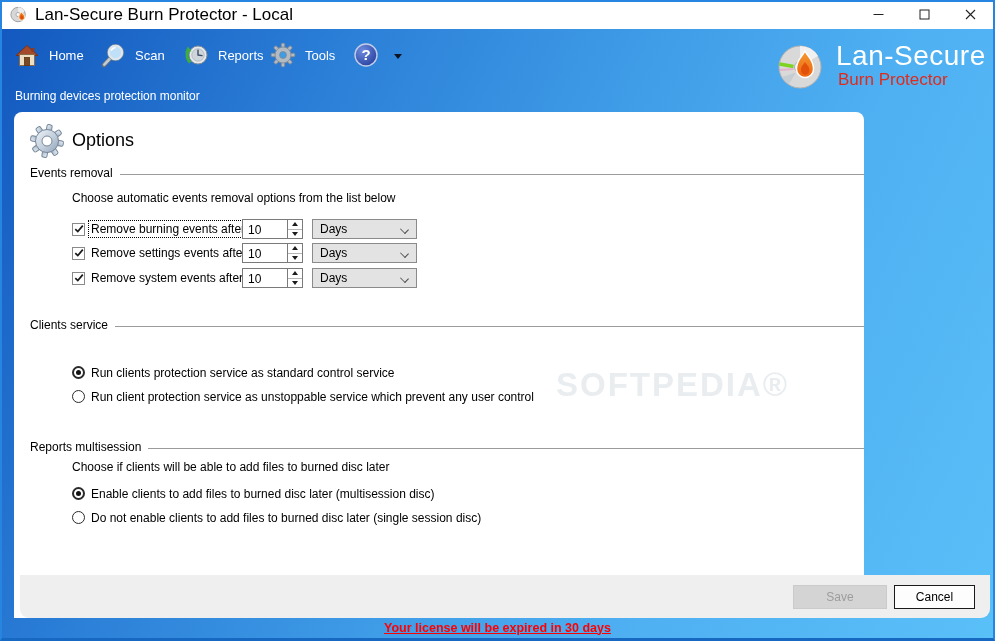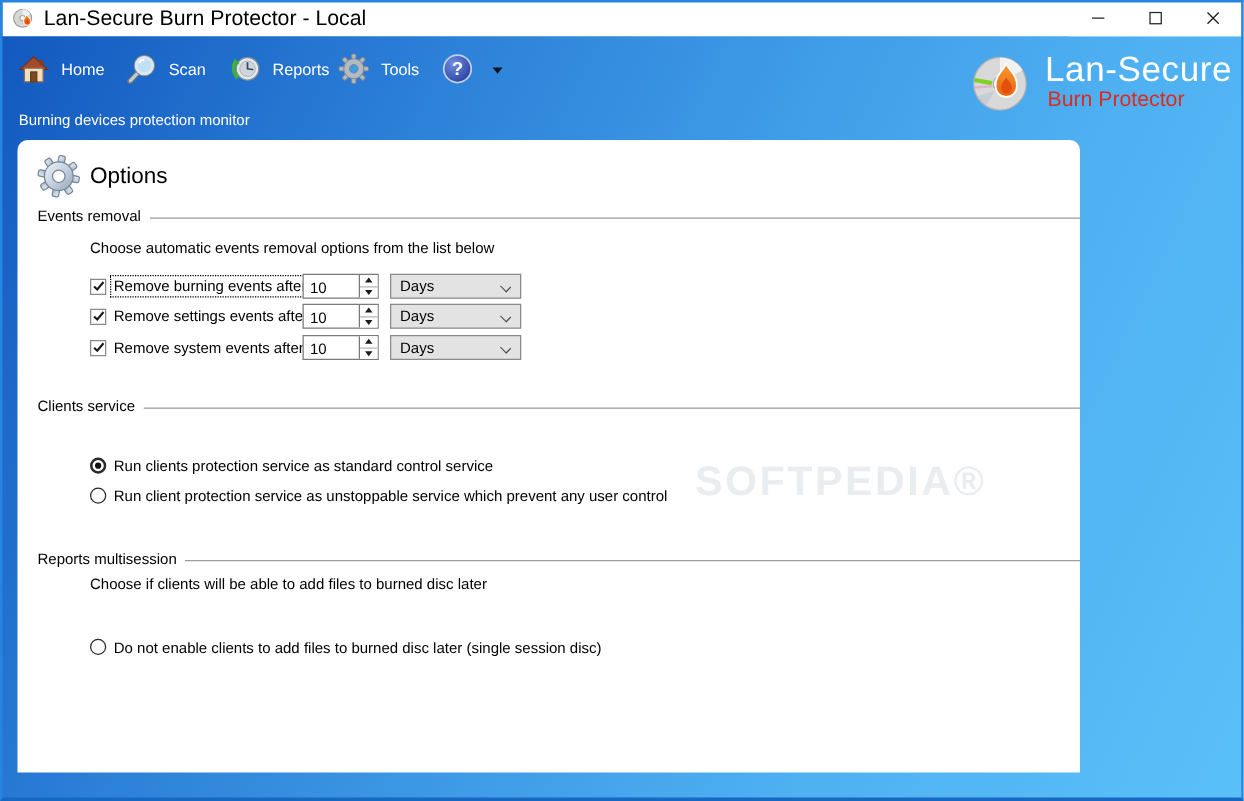--- a/index.html
+++ b/index.html
@@ -364,33 +364,46 @@
       <span class="radio"></span>
       <span class="radio-label">Run client protection service as unstoppable service which prevent any user control</span>
     </div>
 
     <div class="sec sec3">
       <span class="sec-label">Reports multisession</span>
       <span class="sec-rule"></span>
     </div>
     <div class="instr instr3">Choose if clients will be able to add files to burned disc later</div>
 
+    <div class="radio-row rr3">
+      <span class="radio sel">
+          <span class="radio-dot"></span>
+        </span>
+      <span class="radio-label">Enable clients to add files to burned disc later (multisession disc)</span>
+    </div>
     <div class="radio-row rr4">
       <span class="radio"></span>
       <span class="radio-label">Do not enable clients to add files to burned disc later (single session disc)</span>
     </div>
 
 
     <div class="sb">
       <div class="sb-btn sb-up">
           <span class="chev-up"></span>
         </div>
       <div class="sb-thumb"></div>
       <div class="sb-btn sb-down">
           <span class="chev-down"></span>
         </div>
     </div>
   </div>
 
   <div class="watermark">SOFTPEDIA®</div>
 
-
+  <div class="footerbar">
+    <div class="btn btn-save">Save</div>
+    <div class="btn btn-cancel">Cancel</div>
+  </div>
+
+  <div class="licensebar">
+    <span class="license-text">Your license will be expired in 30 days</span>
+  </div>
 </div>
 
 </body></html>

